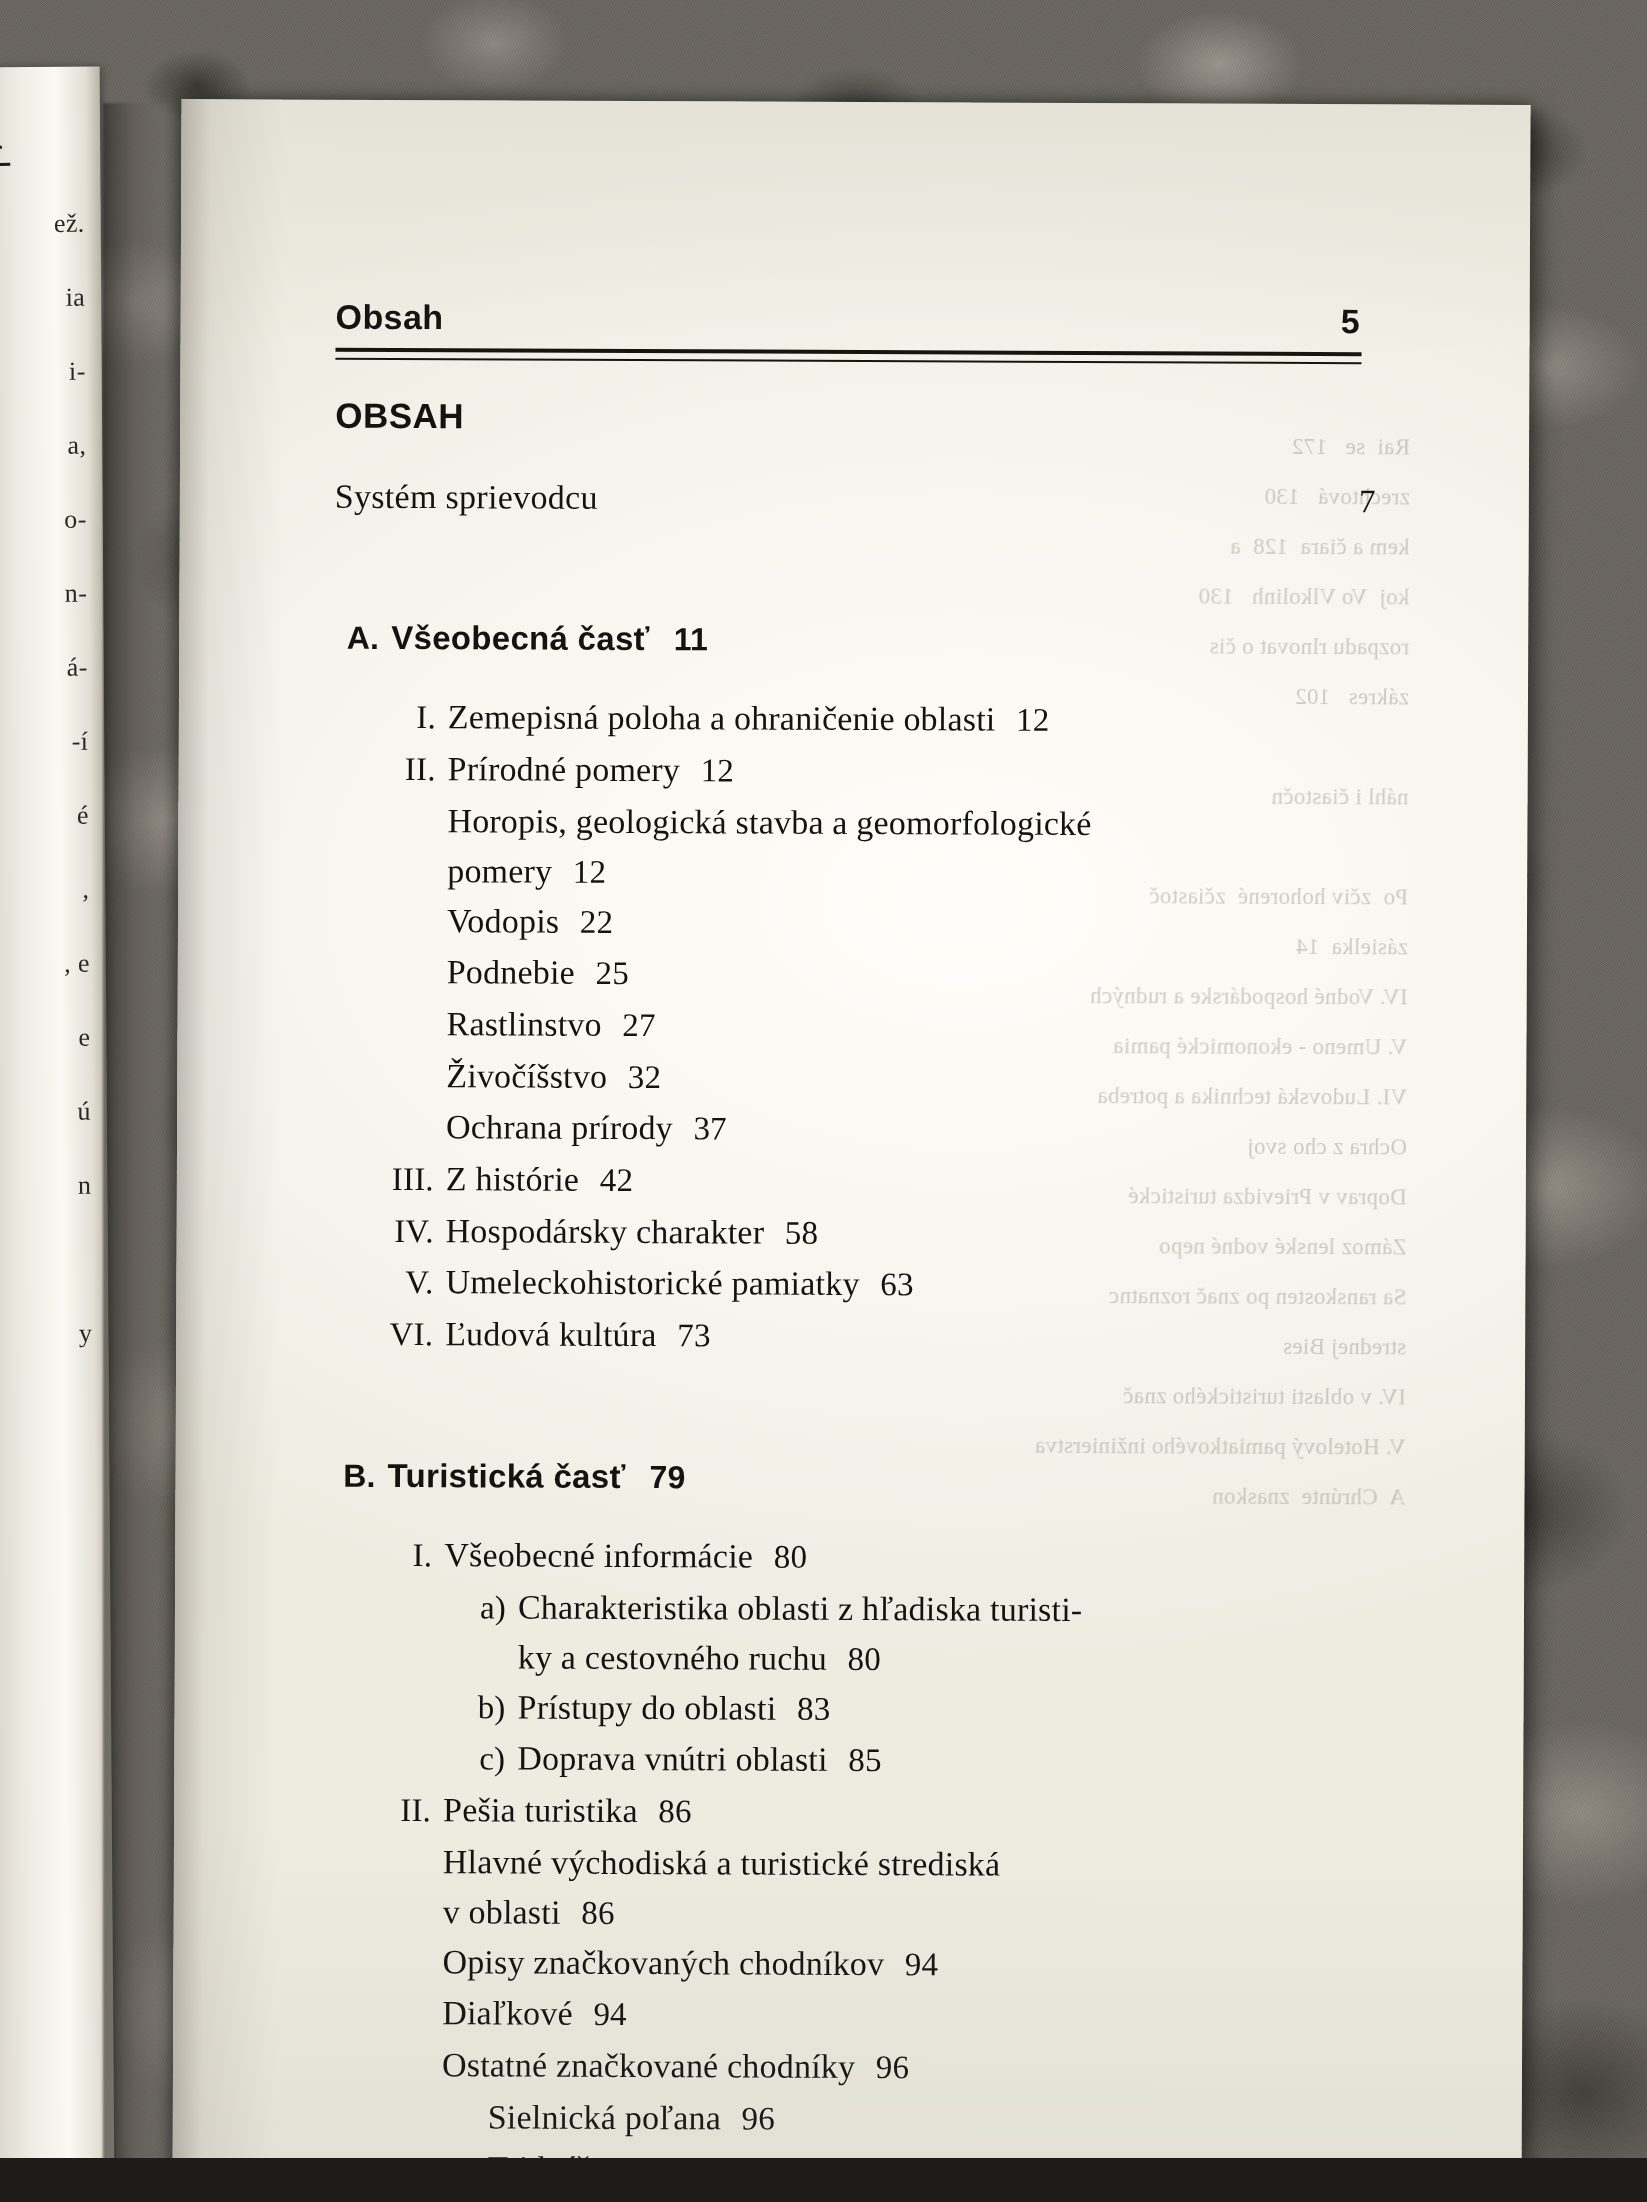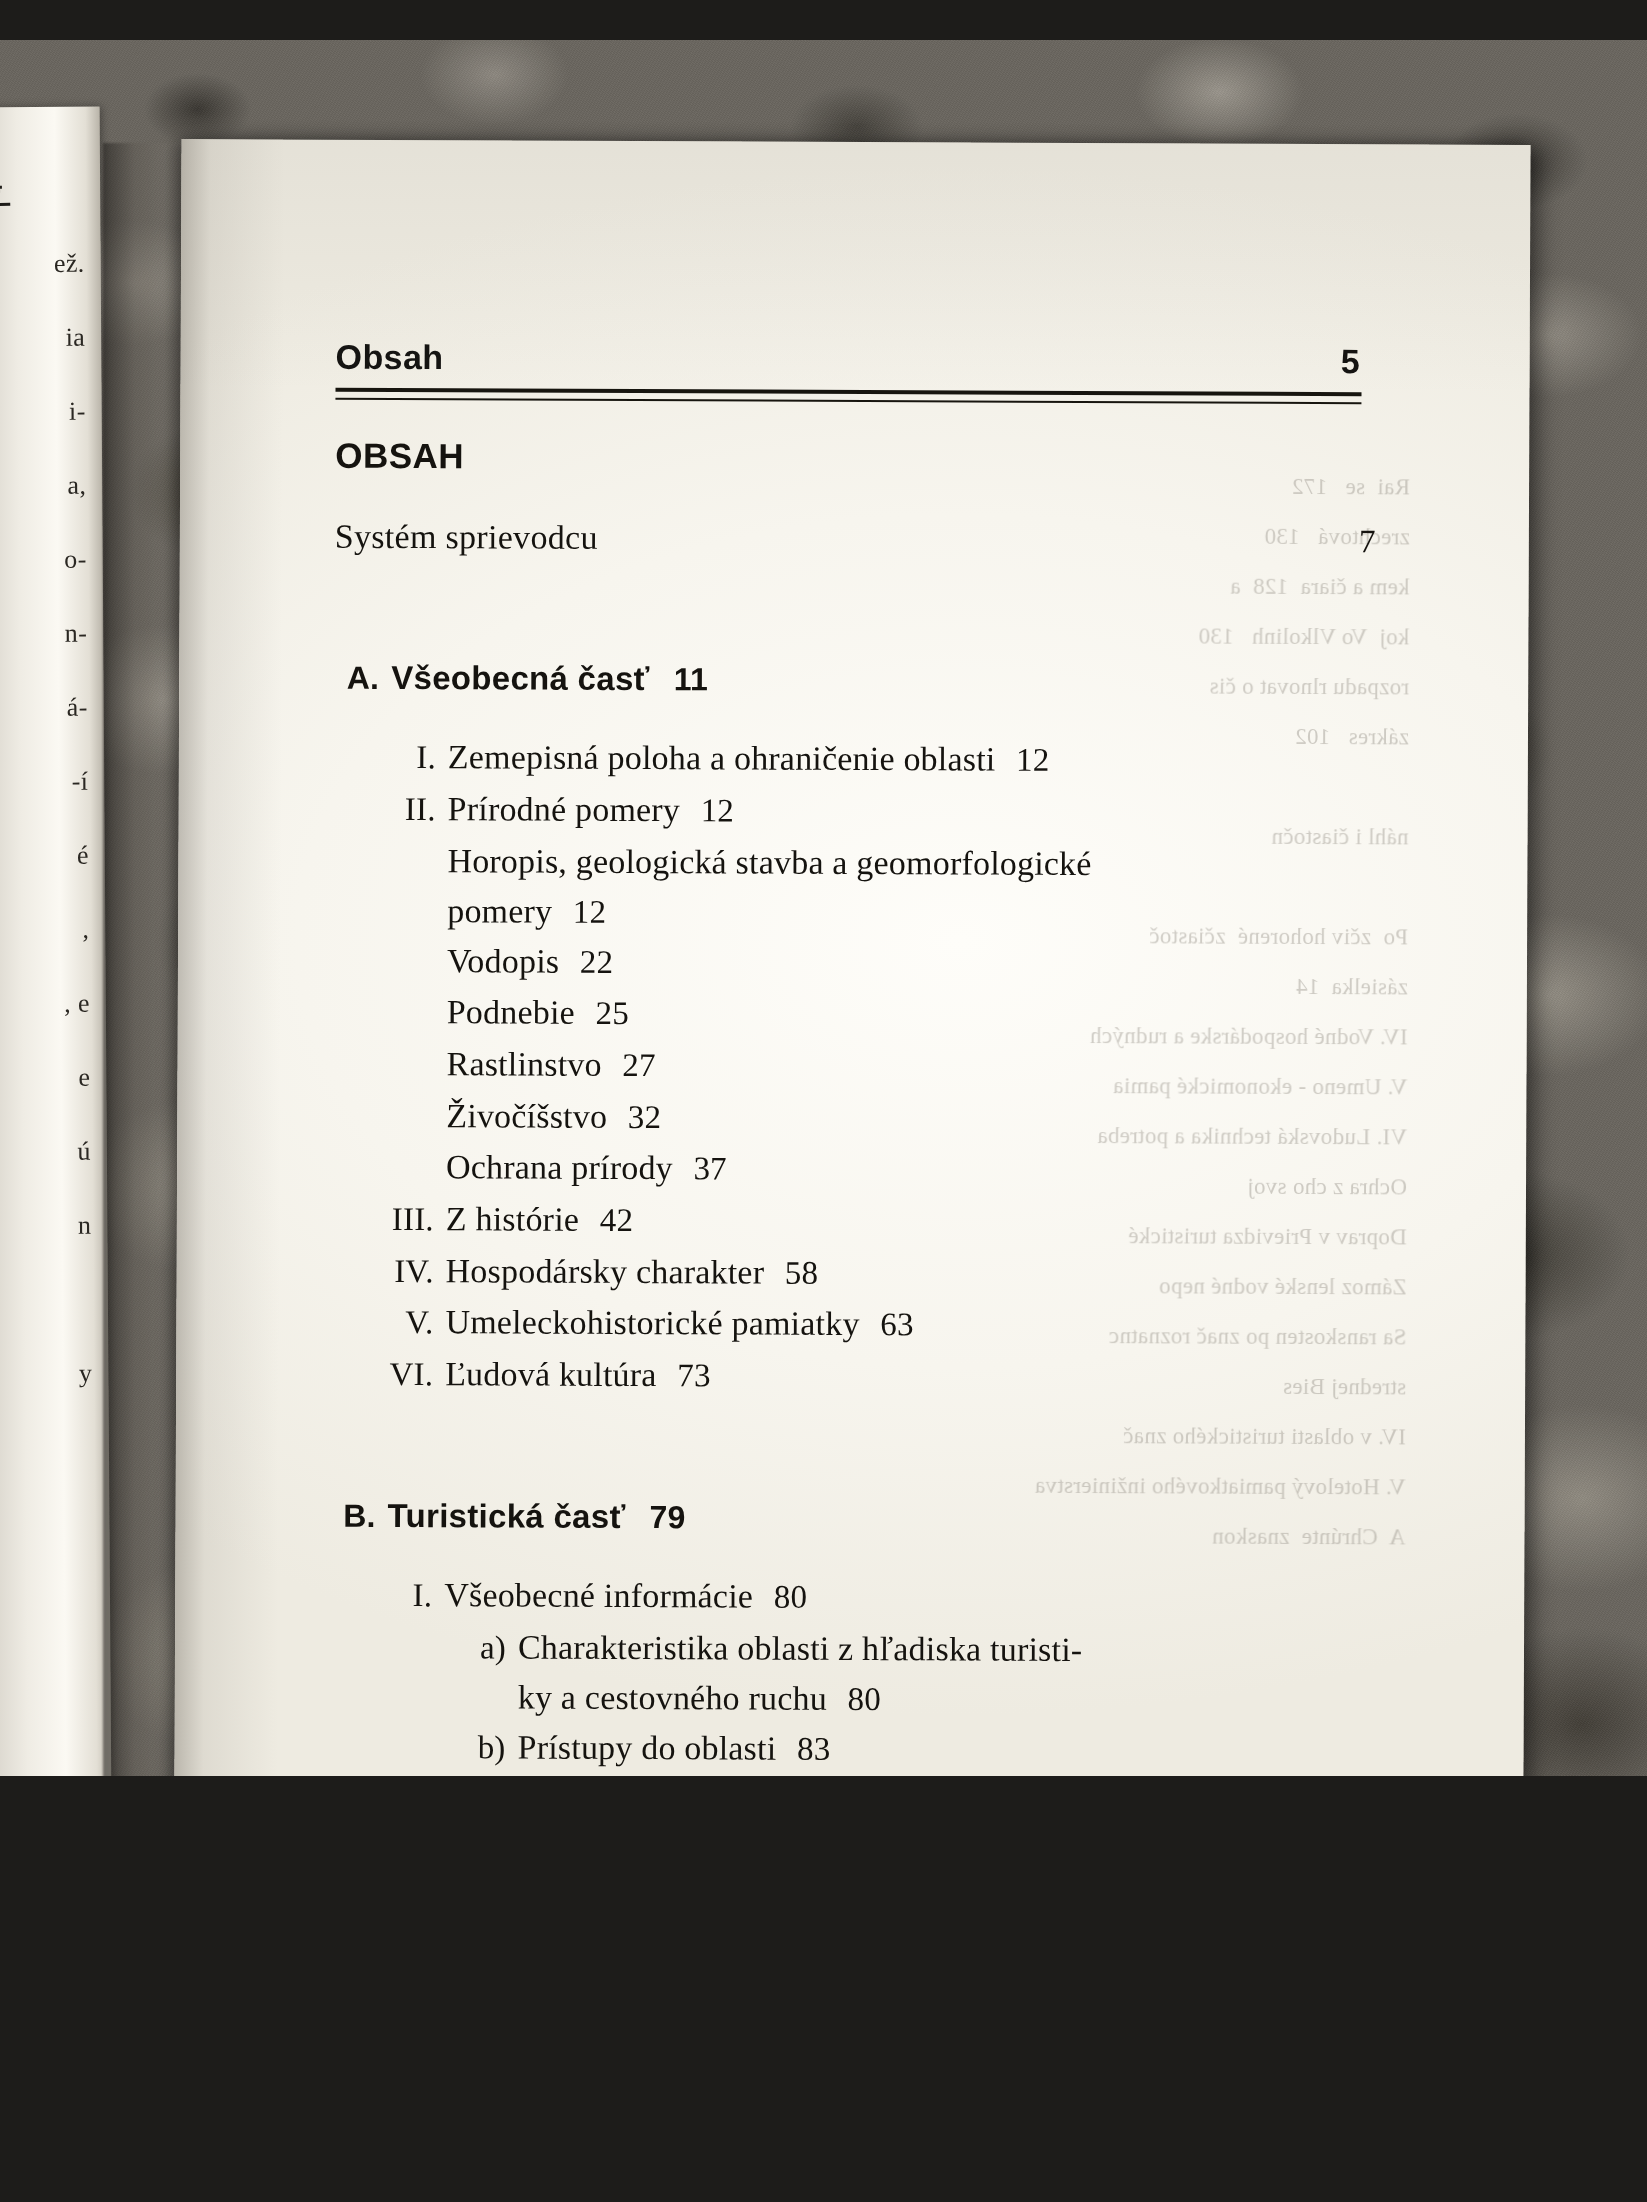--- a/index.html
+++ b/index.html
@@ -3,24 +3,23 @@
 <meta charset="utf-8">
 <style>
   html, body {
     margin: 0;
     padding: 0;
     background: #1d1c1a;
   }
   #scene {
     position: relative;
     width: 1648px;
-    height: 1736px;
+    height: 2158px;
     overflow: hidden;
     font-family: "Liberation Serif", serif;
-    margin-top: 40px;
   }
 
   
   #bg {
     position: absolute;
     inset: 0;
     background-color: #6a665f;
     background-image:
       radial-gradient(ellipse 77px 52px at 12% 4%, #3a3732 0%, rgba(58,55,50,0) 70%),
       radial-gradient(ellipse 103px 69px at 30% 2%, #8d8880 0%, rgba(141,136,128,0) 72%),

